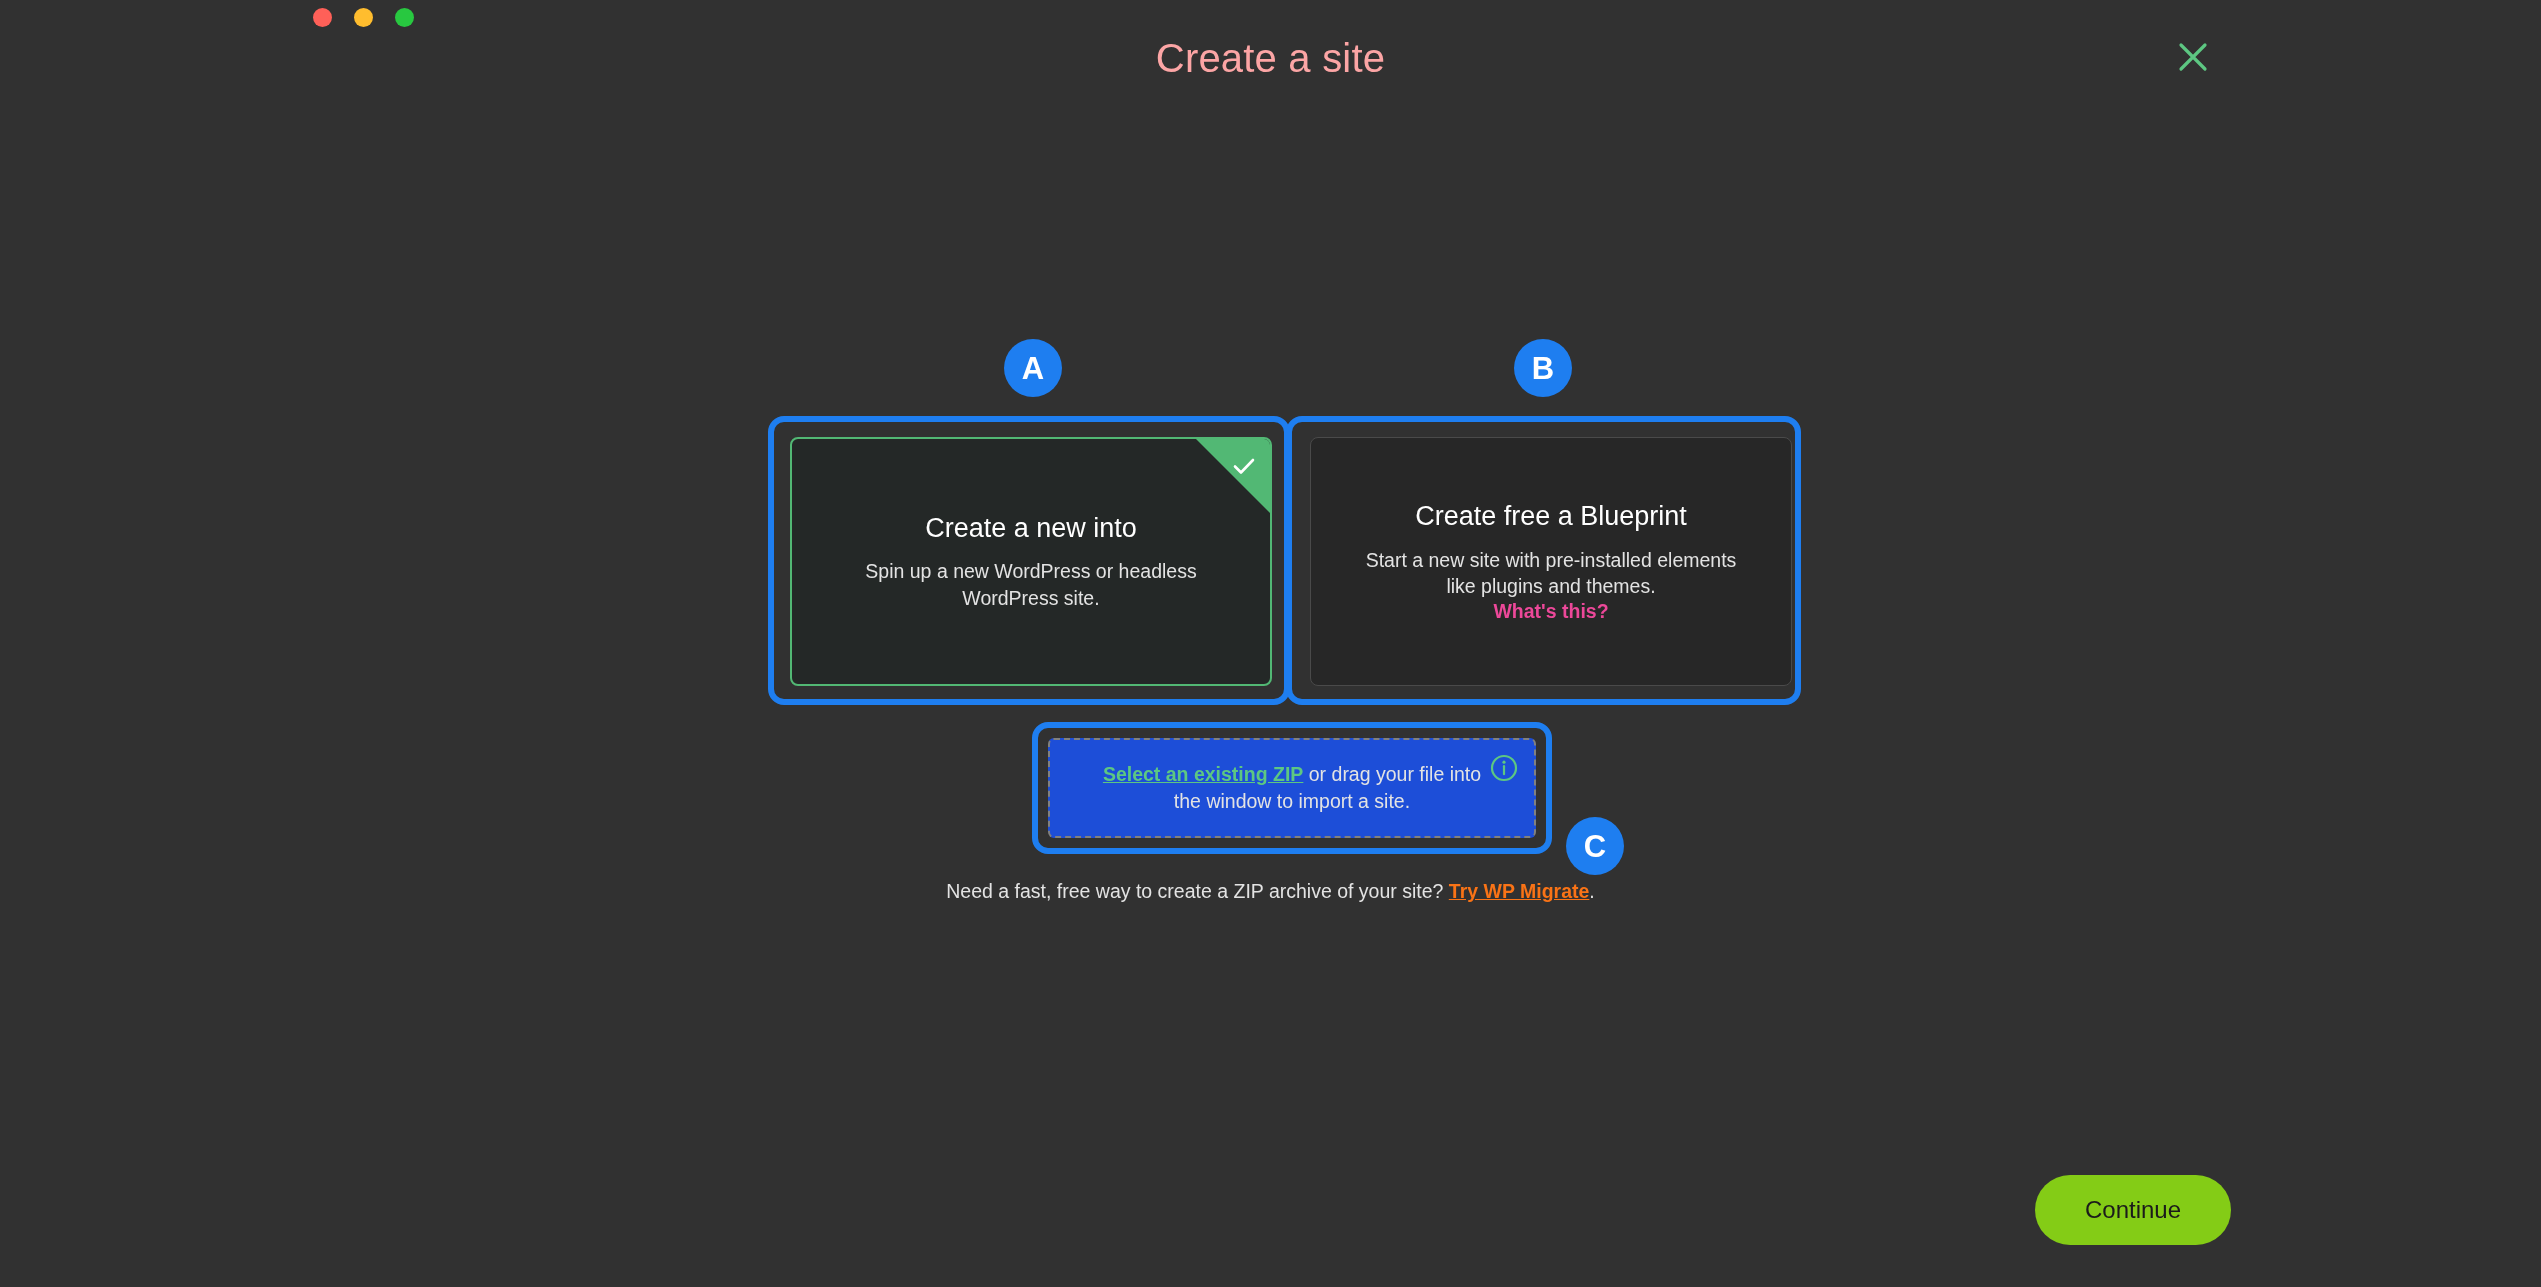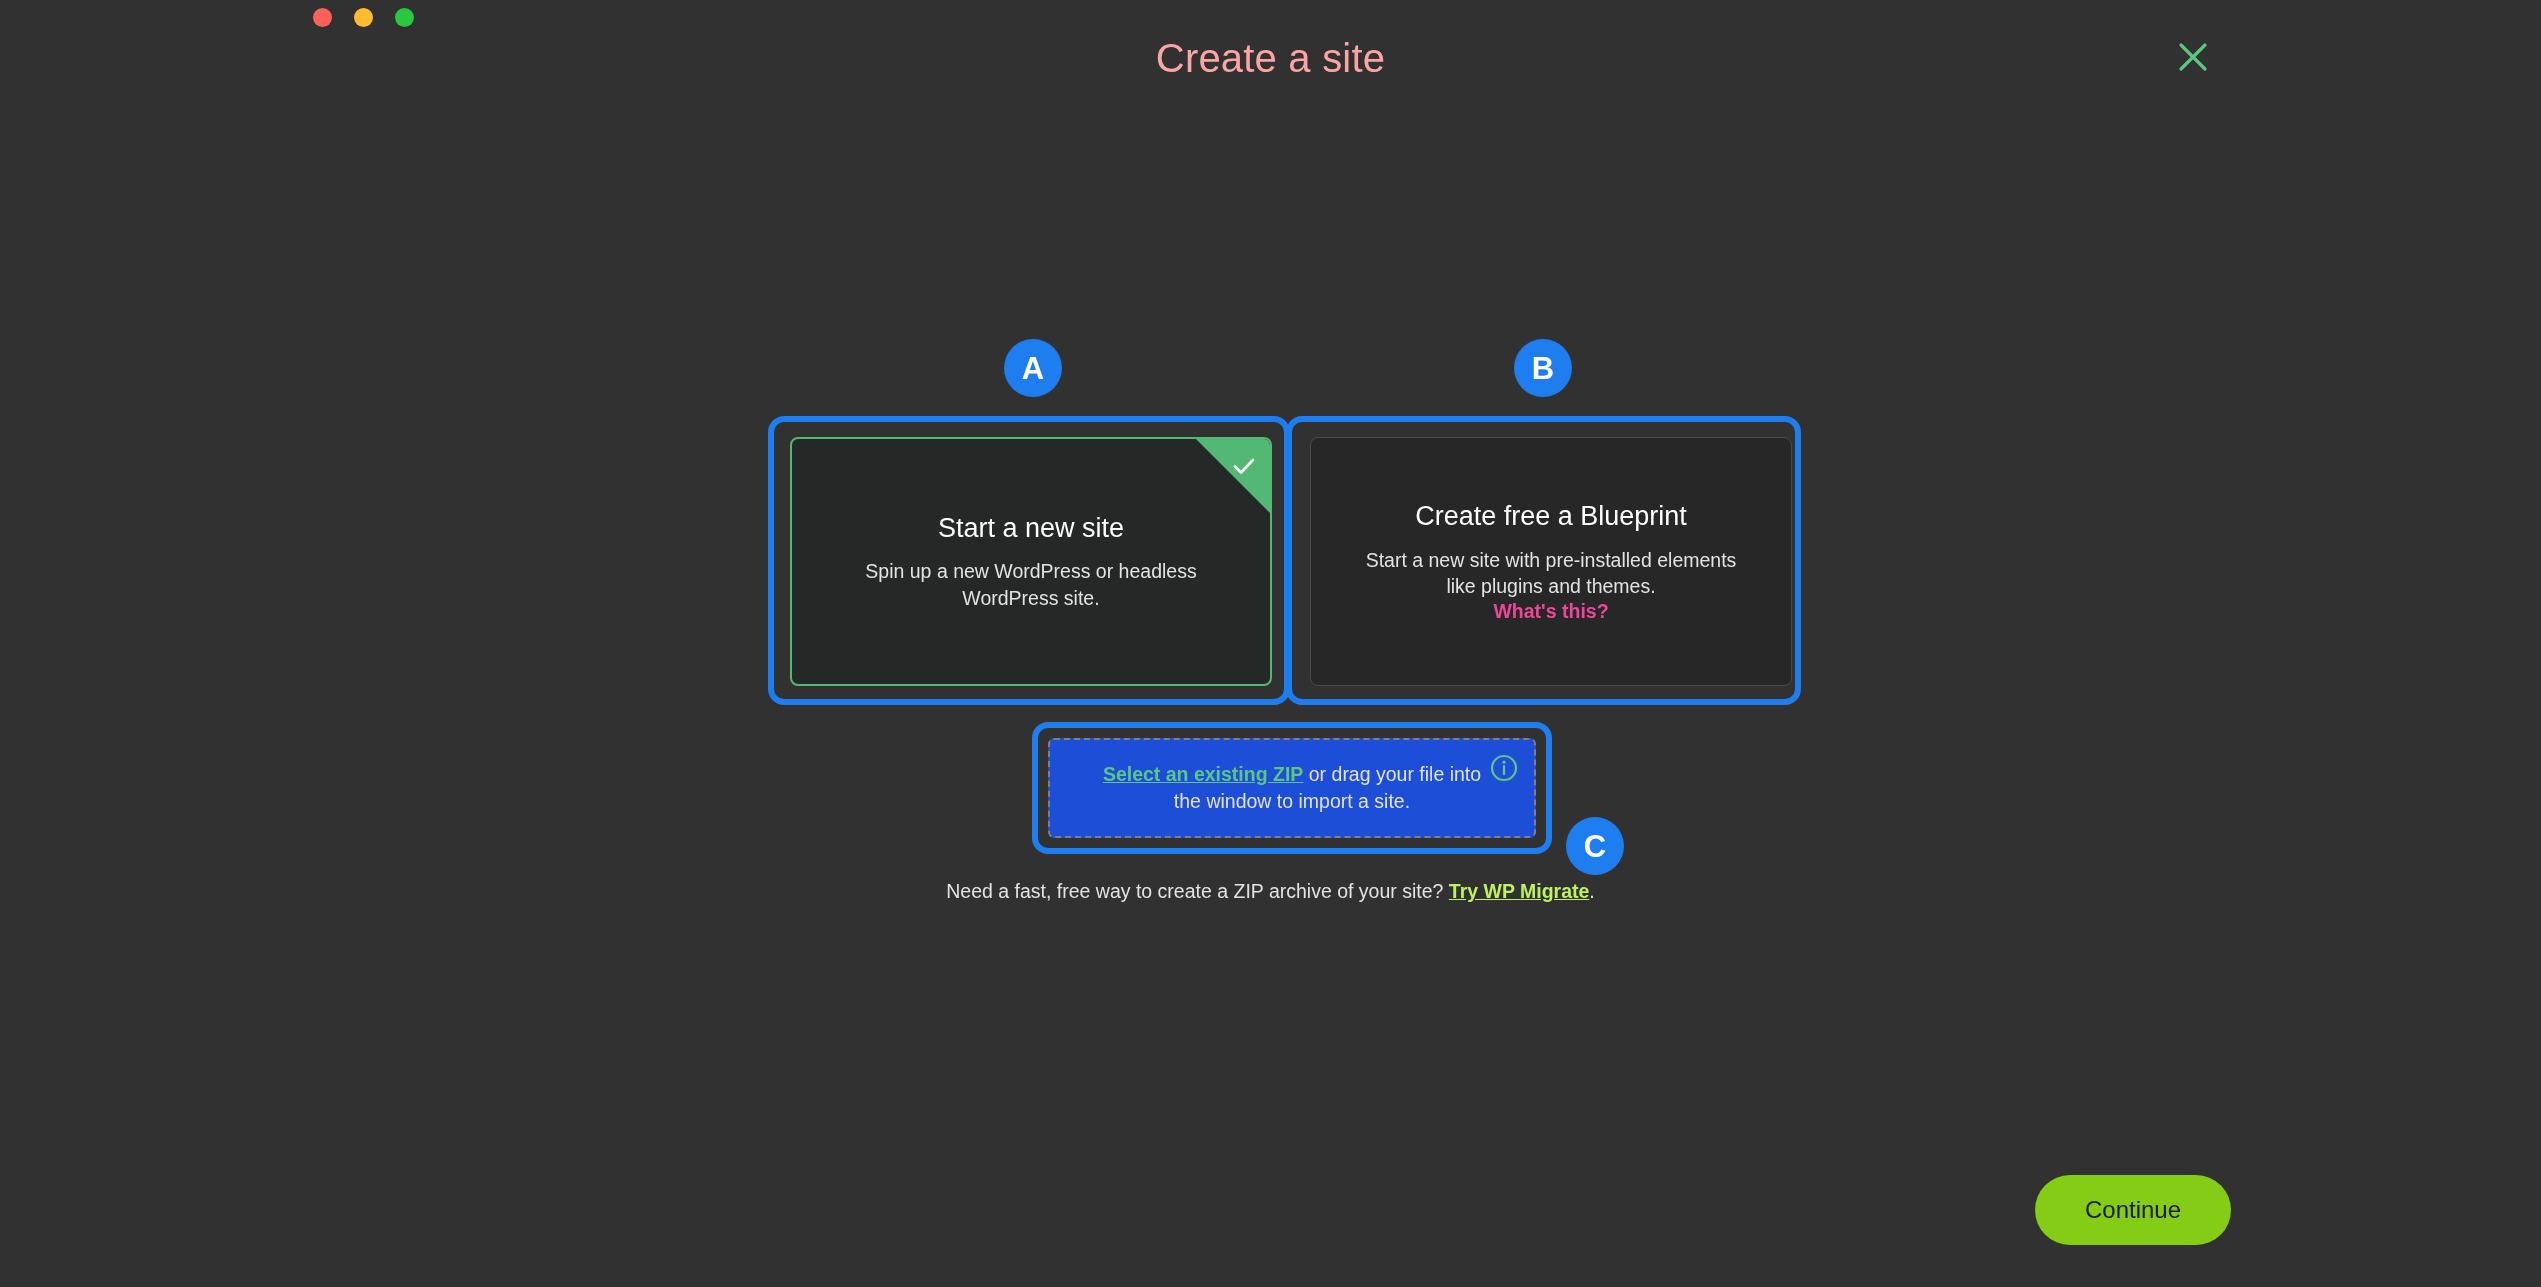--- a/index.html
+++ b/index.html
@@ -208,21 +208,21 @@
   .footer-note {
     position: absolute;
     left: 0;
     top: 880px;
     width: 2541px;
     text-align: center;
     font-size: 19.5px;
     color: #e3e3e3;
   }
   .footer-link {
-    color: #bef264;
+    color: #f97316;
     font-weight: 700;
     text-decoration: underline;
     cursor: pointer;
   }
 
   
   .continue-btn {
     position: absolute;
     left: 2035px;
     top: 1175px;
@@ -270,21 +270,21 @@
 
 <div class="cards-row">
 
   <div class="option-card card-a">
     <div class="corner-ribbon"></div>
     <span class="corner-check">
       <svg width="26" height="26" viewBox="0 0 26 26" fill="none">
         <path d="M4 13.5 L10 19.5 L22 7" stroke="#ffffff" stroke-width="2.6" stroke-linecap="round" stroke-linejoin="round"></path>
       </svg>
     </span>
-    <div class="card-title">Start a new site</div>
+    <div class="card-title">Create a new into</div>
     <div class="card-desc">Spin up a new WordPress or headless WordPress site.</div>
   </div>
 
   <div class="option-card card-b">
     <div class="card-title">Create free a Blueprint</div>
     <div class="card-desc">Start a new site with pre-installed elements like plugins and themes.</div>
     <a class="card-link">What's this?</a>
   </div>
 
 </div>

